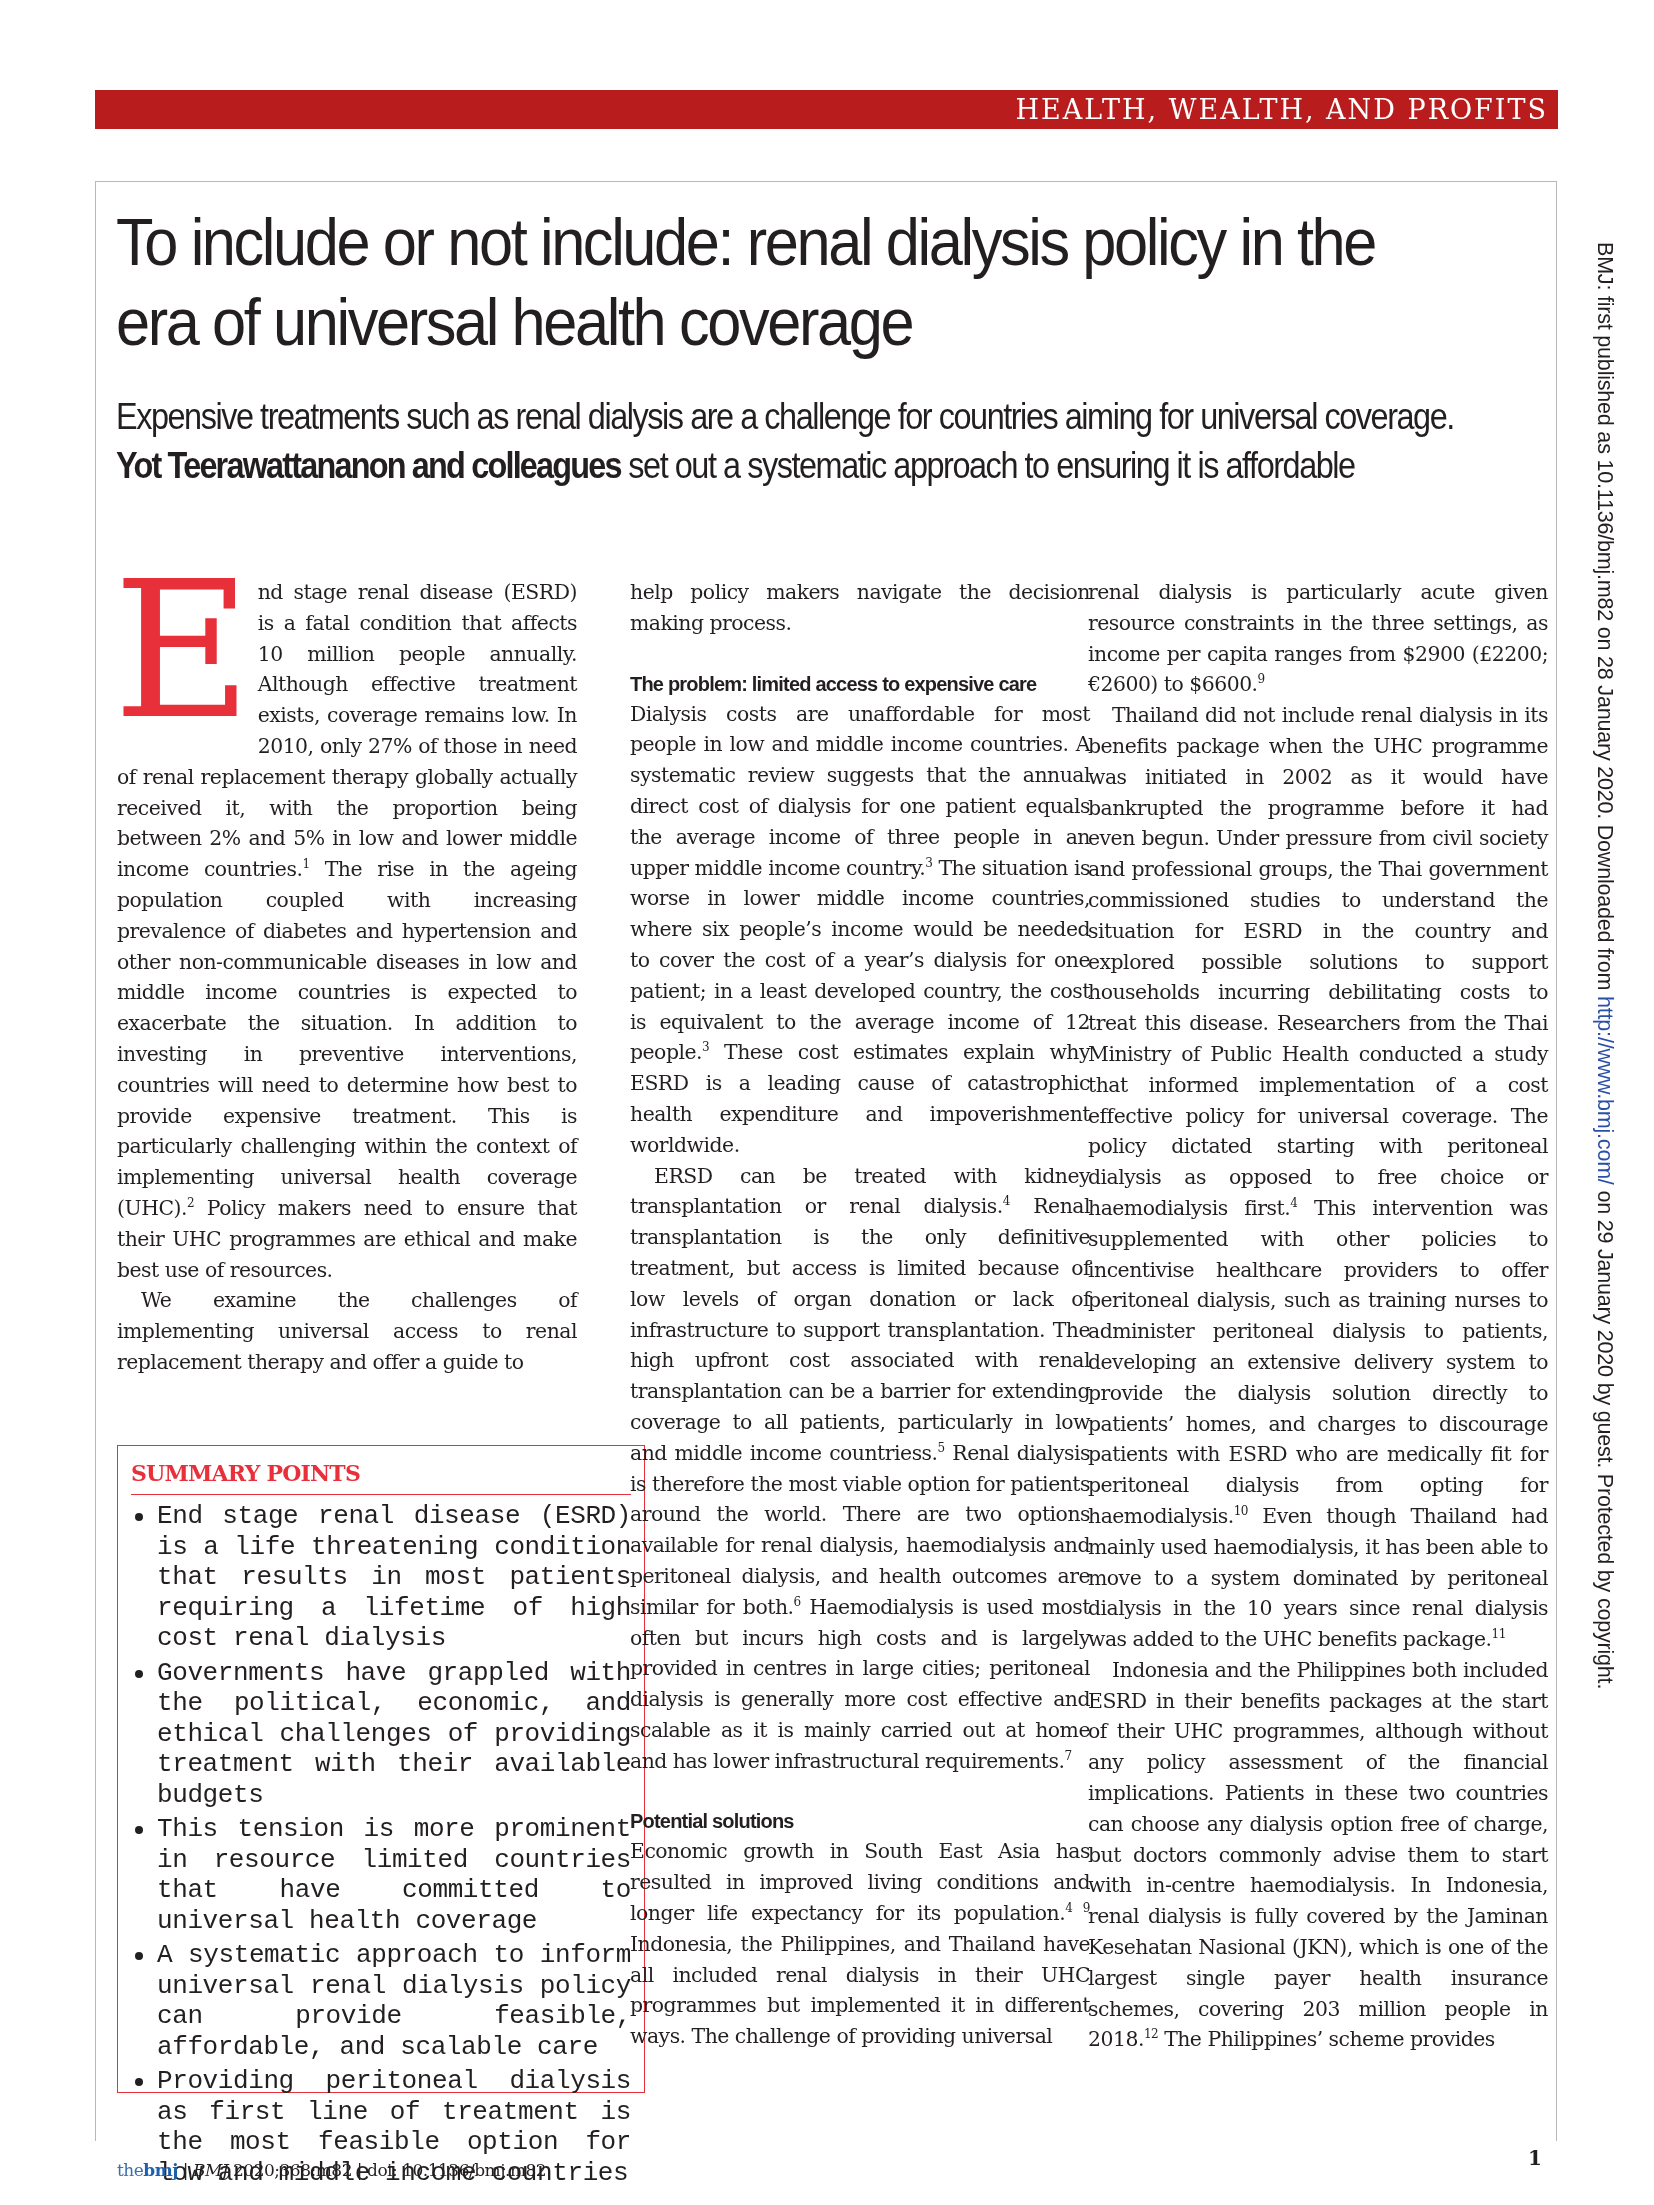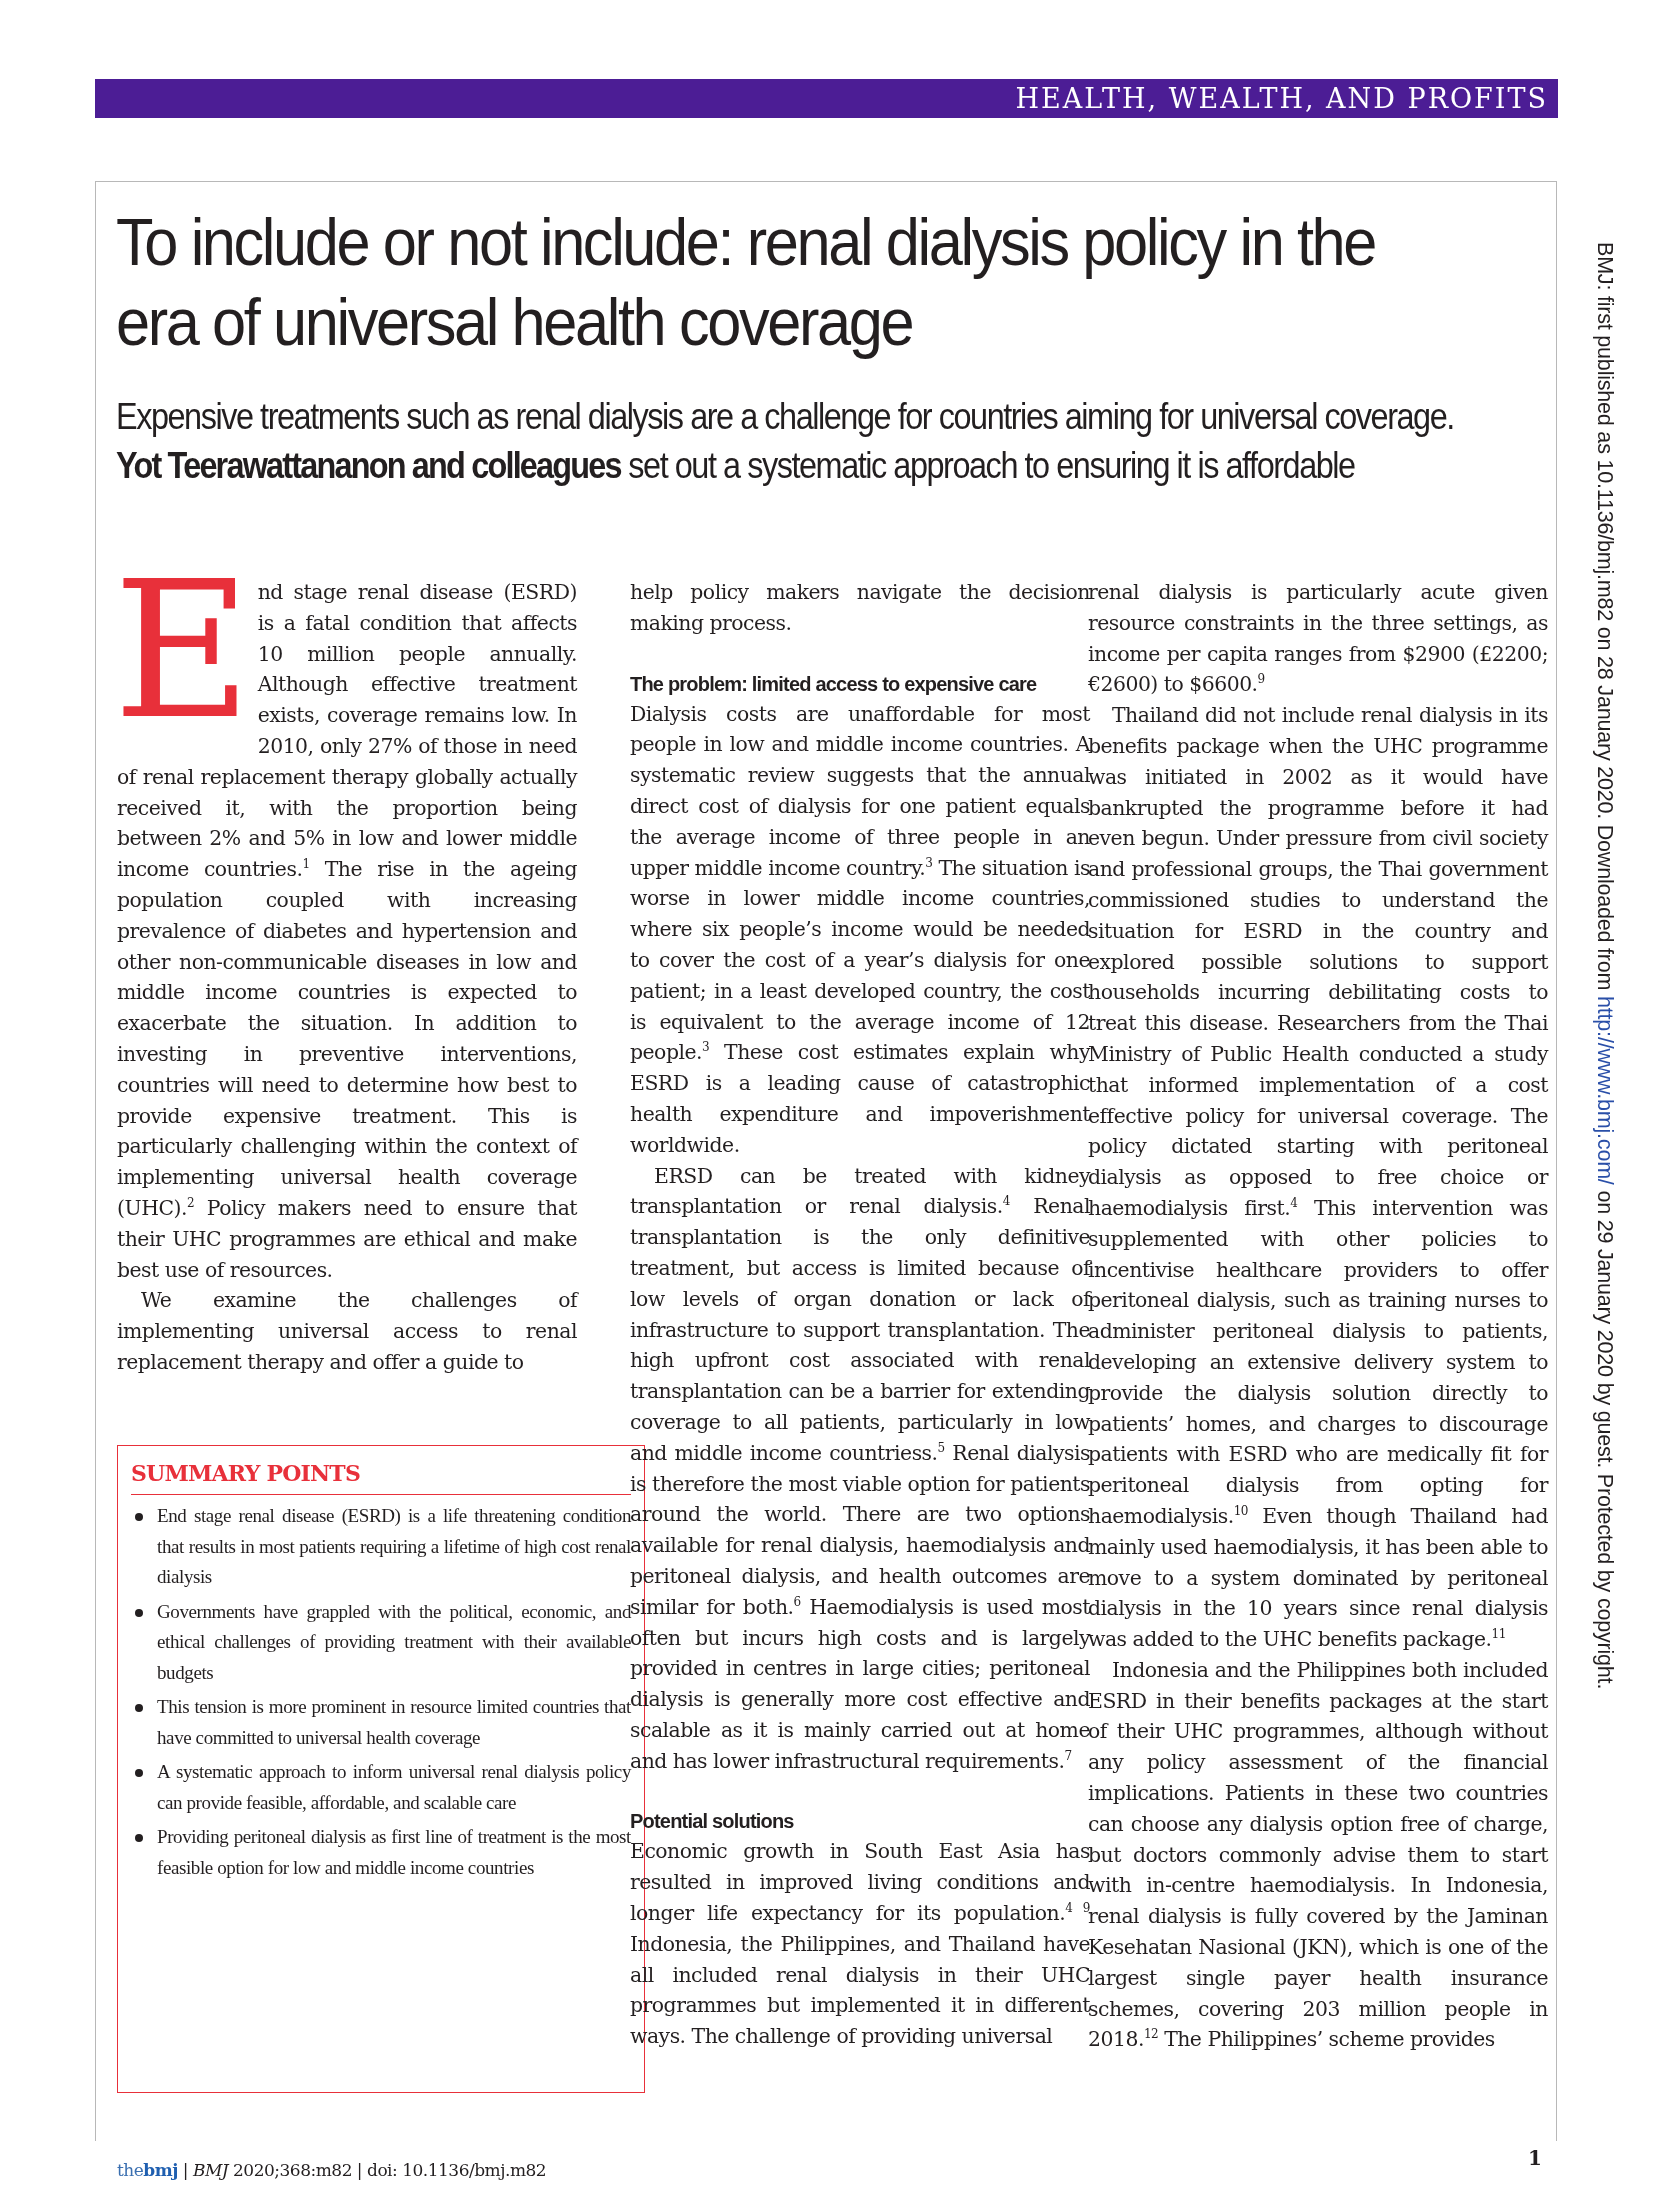--- a/index.html
+++ b/index.html
@@ -1,20 +1,20 @@
 <!DOCTYPE html>
 <html><head>
 <meta charset="utf-8">
 <style>
   html, body { margin: 0; padding: 0; background: #ffffff; }
   body { width: 1654px; height: 2205px; position: relative; overflow: hidden; color: #231f20; }
 
   .banner {
-    position: absolute; left: 95px; top: 79px; width: 1463px; height: 39px;
-    background: #4c1d95;
+    position: absolute; left: 95px; top: 90px; width: 1463px; height: 39px;
+    background: #b91c1c;
   }
   .banner-text {
     position: absolute; right: 10px; top: 2px;
     font-family: "DejaVu Serif", serif; font-size: 27px; letter-spacing: 2px;
     color: #ffffff; line-height: 36px; white-space: nowrap;
   }
 
   .frame {
     position: absolute; left: 95px; top: 181px; width: 1462px; height: 1960px;
     border-top: 1.5px solid #b8b8b8; border-left: 1.5px solid #b8b8b8; border-right: 1.5px solid #b8b8b8;
@@ -63,21 +63,21 @@
     border: 1.5px solid #e8303a; box-sizing: border-box; padding: 12px 13px 0 13px;
   }
   .summary-title {
     font-family: "DejaVu Serif", serif; font-weight: bold; font-size: 22px;
     color: #e8303a; letter-spacing: -0.8px; line-height: 30px; padding-bottom: 6px;
     border-bottom: 1.5px solid #e8303a; margin: 0 0 6px 0;
   }
   .summary ul { list-style: none; margin: 0; padding: 0; }
   .summary li {
     position: relative; padding-left: 26px;
-    font-family: Liberation Serif, serif; font-size: 19px; line-height: 30.5px;
+    font-family: Liberation Mono, monospace; font-size: 26px; line-height: 30.5px;
     text-align: justify; letter-spacing: -0.4px; margin-bottom: 4px;
   }
   .bullet {
     position: absolute; left: 4px; top: 12px; width: 8px; height: 8px; border-radius: 50%;
     background: #231f20;
   }
 
   .footer-left {
     position: absolute; left: 117px; top: 2148px;
     font-family: "DejaVu Serif", serif; font-size: 17px; color: #231f20; white-space: nowrap;

